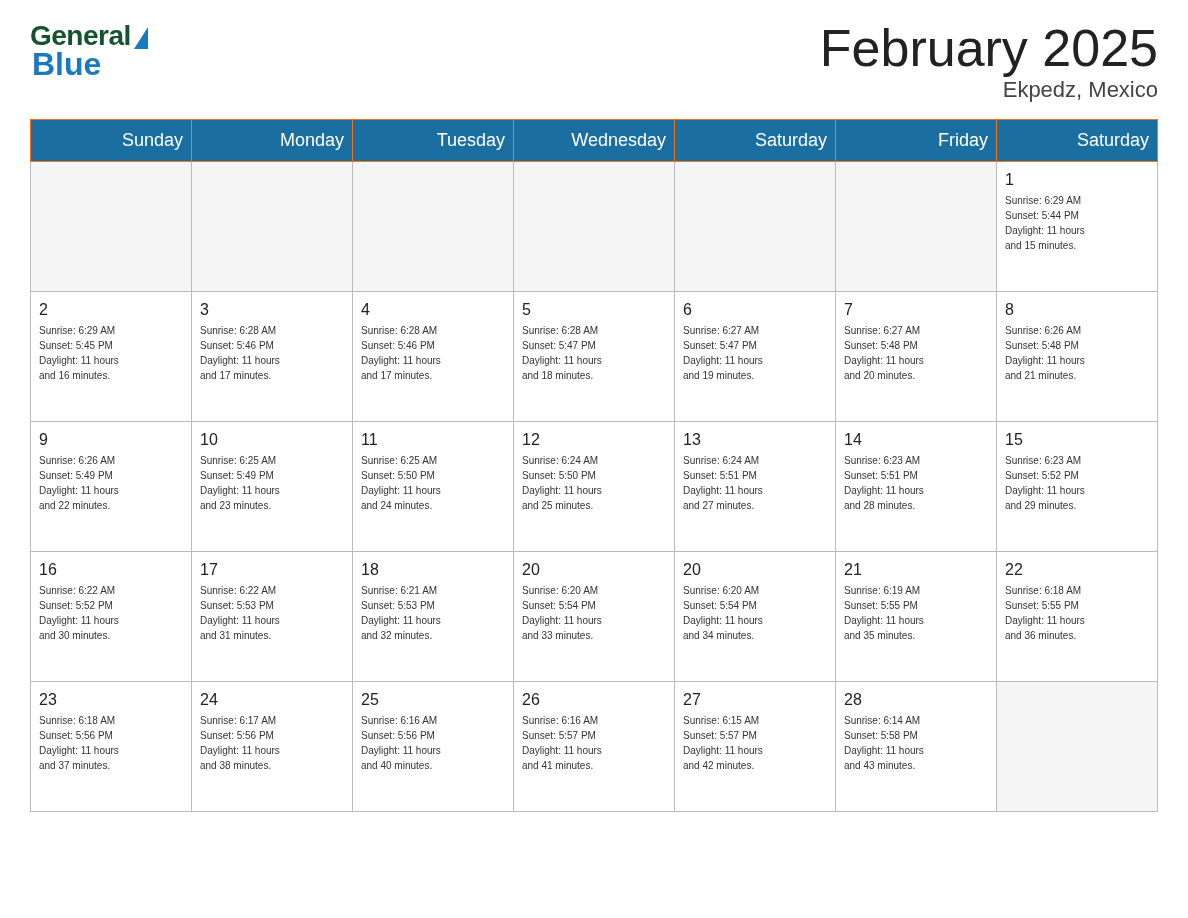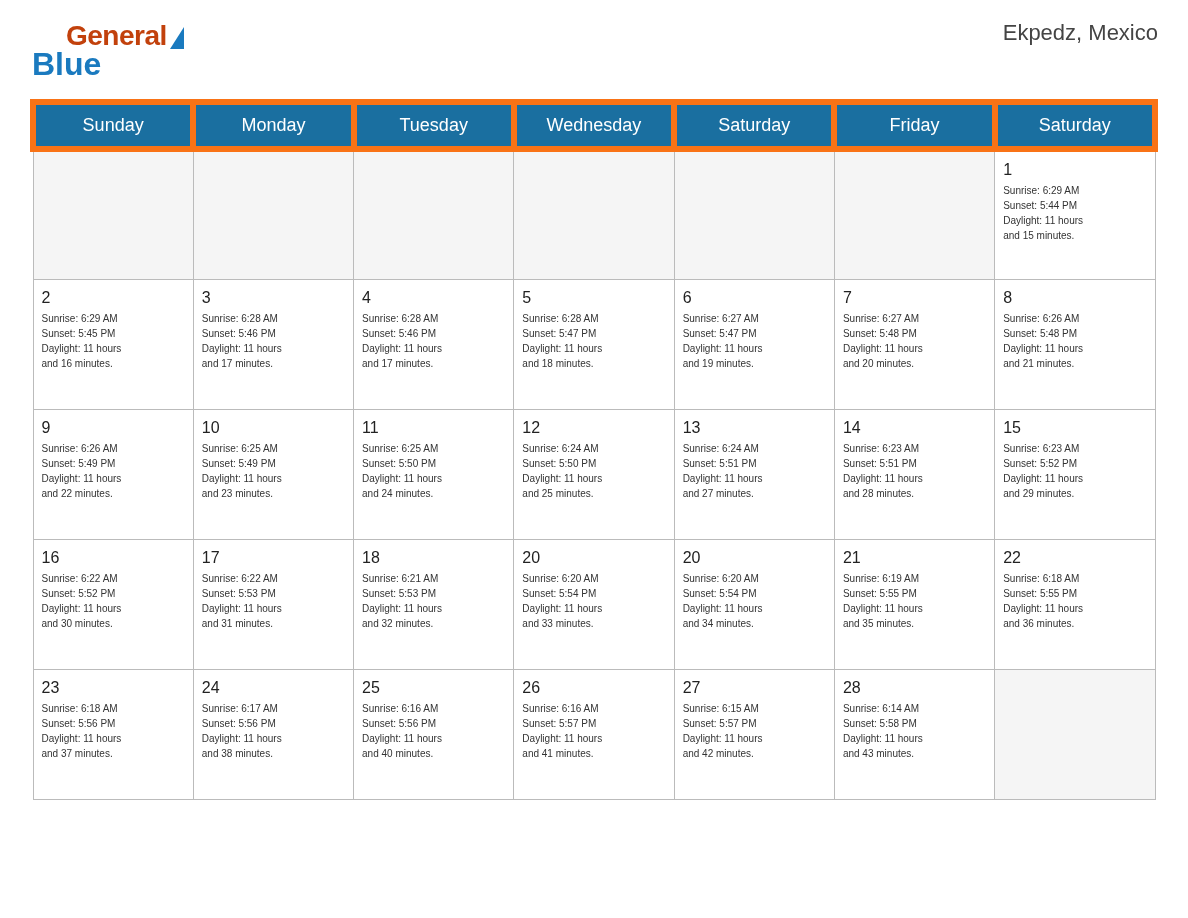--- a/index.html
+++ b/index.html
@@ -22,23 +22,22 @@
       flex-direction: column;
       align-items: flex-start;
     }
     .logo-top {
       display: flex;
       align-items: center;
     }
     .logo-general {
       font-size: 28px;
       font-weight: bold;
-      color: #c2410c;
+      color: #14532d;
       letter-spacing: -0.5px;
-      margin-left: 36px;
     }
     .logo-triangle {
       width: 0;
       height: 0;
       border-left: 14px solid transparent;
       border-right: 0px solid transparent;
       border-bottom: 22px solid #1a7abf;
       margin-left: 3px;
       margin-top: 4px;
     }
@@ -66,22 +65,22 @@
       width: 100%;
       border-collapse: collapse;
       border: 1px solid #999;
     }
     .calendar th {
       background-color: #1a6fa0;
       color: #fff;
       font-size: 18px;
       font-weight: normal;
       padding: 10px 8px;
-      text-align: center;
-      border: 6px solid #f97316;
+      text-align: right;
+      border: 1px solid #f97316;
     }
     .calendar td {
       vertical-align: top;
       padding: 6px 8px;
       border: 1px solid #bbb;
       width: 14.28%;
       min-height: 110px;
       height: 130px;
       font-size: 13px;
       color: #333;
@@ -108,20 +107,21 @@
 
 <div class="header">
   <div class="logo">
     <div class="logo-top">
       <span class="logo-general">General</span>
       <div class="logo-triangle"></div>
     </div>
     <span class="logo-sub">Blue</span>
   </div>
   <div class="title-section">
+    <div class="month-title">February 2025</div>
     <div class="location">Ekpedz, Mexico</div>
   </div>
 </div>
 
 <table class="calendar">
   <thead>
     <tr>
       <th>Sunday</th>
       <th>Monday</th>
       <th>Tuesday</th>

